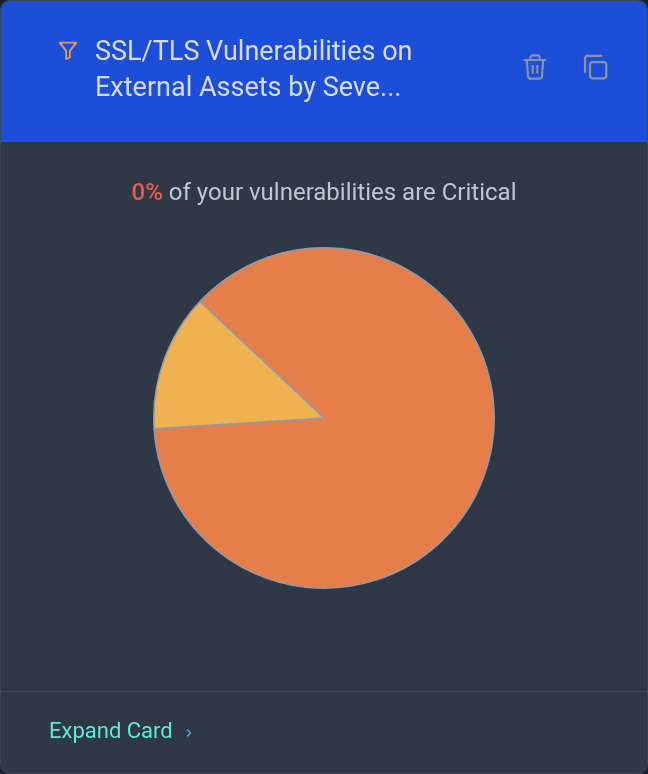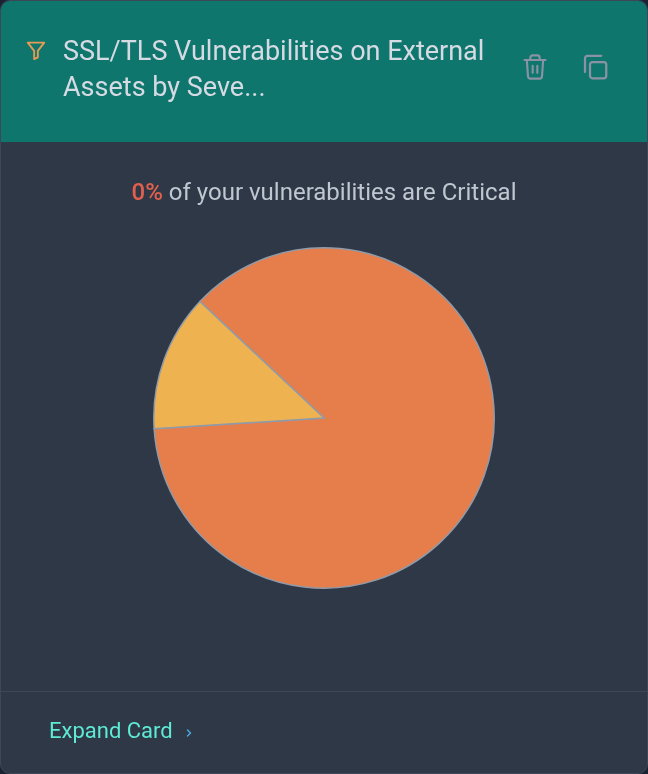--- a/index.html
+++ b/index.html
@@ -18,22 +18,22 @@
       width: 648px;
       height: 774px;
       background: #2e3847;
       border-radius: 10px;
       border: 1px solid #3d4758;
       display: flex;
       flex-direction: column;
       overflow: hidden;
     }
     .card-header {
-      background: #0f766e;
-      padding: 32px 36px 36px 24px;
+      background: #1d4ed8;
+      padding: 32px 36px 36px 56px;
       display: flex;
       align-items: flex-start;
       justify-content: space-between;
       gap: 20px;
     }
     .title-wrap {
       display: flex;
       align-items: flex-start;
       gap: 16px;
       flex: 1;

